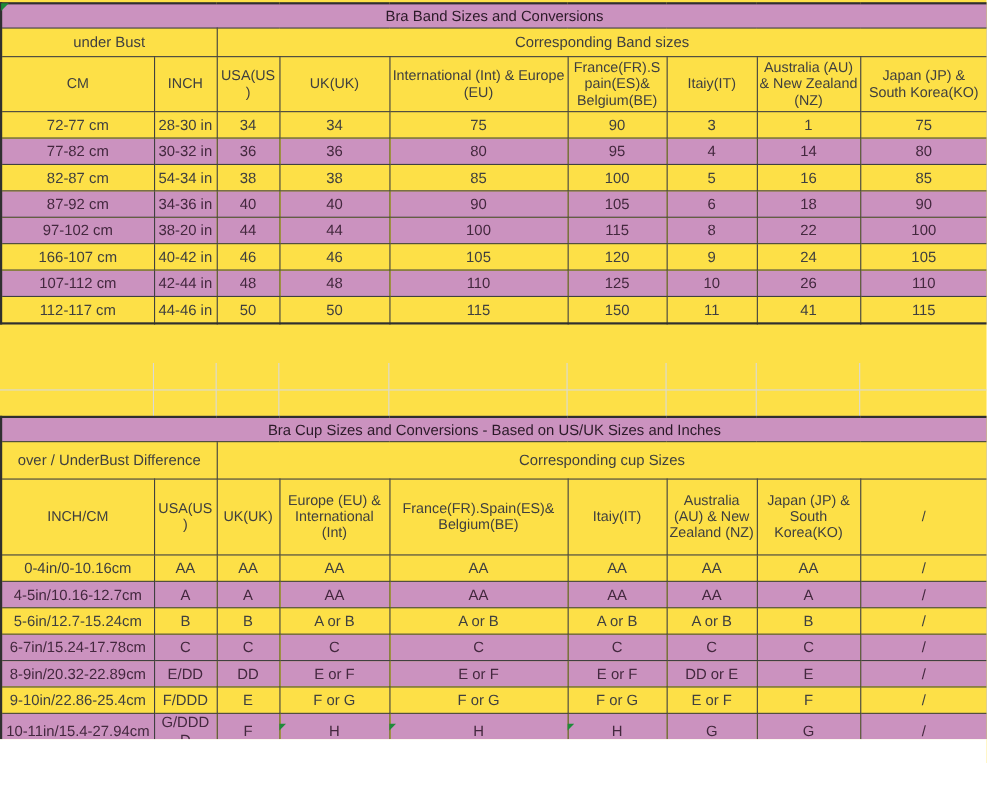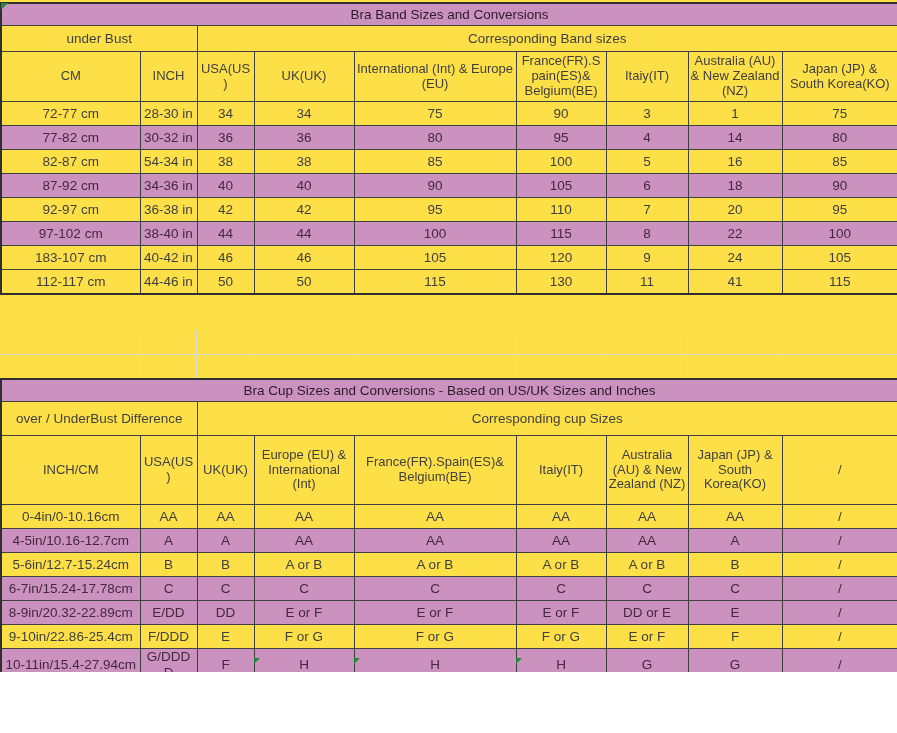--- a/index.html
+++ b/index.html
@@ -134,60 +134,60 @@
           <td>87-92 cm</td>
           <td>34-36 in</td>
           <td>40</td>
           <td>40</td>
           <td>90</td>
           <td>105</td>
           <td>6</td>
           <td>18</td>
           <td>90</td>
         </tr>
-        <tr>
-          <td>92-97 cm</td>
-          <td>36-38 in</td>
-          <td>42</td>
-          <td>42</td>
-          <td>95</td>
-          <td>110</td>
-          <td>7</td>
-          <td>20</td>
-          <td>95</td>
-        </tr>
         <tr class="hl">
           <td>97-102 cm</td>
-          <td>38-40 in</td>
+          <td>38-20 in</td>
           <td>44</td>
           <td>44</td>
           <td>100</td>
           <td>115</td>
           <td>8</td>
           <td>22</td>
           <td>100</td>
         </tr>
         <tr>
-          <td>183-107 cm</td>
+          <td>166-107 cm</td>
           <td>40-42 in</td>
           <td>46</td>
           <td>46</td>
           <td>105</td>
           <td>120</td>
           <td>9</td>
           <td>24</td>
           <td>105</td>
         </tr>
+        <tr class="hl">
+          <td>107-112 cm</td>
+          <td>42-44 in</td>
+          <td>48</td>
+          <td>48</td>
+          <td>110</td>
+          <td>125</td>
+          <td>10</td>
+          <td>26</td>
+          <td>110</td>
+        </tr>
         <tr>
           <td>112-117 cm</td>
           <td>44-46 in</td>
           <td>50</td>
           <td>50</td>
           <td>115</td>
-          <td>130</td>
+          <td>150</td>
           <td>11</td>
           <td>41</td>
           <td>115</td>
         </tr>
       </tbody>
   </table>
 
   <table id="gap-grid">
     <colgroup>
       <col style="width:139px">

